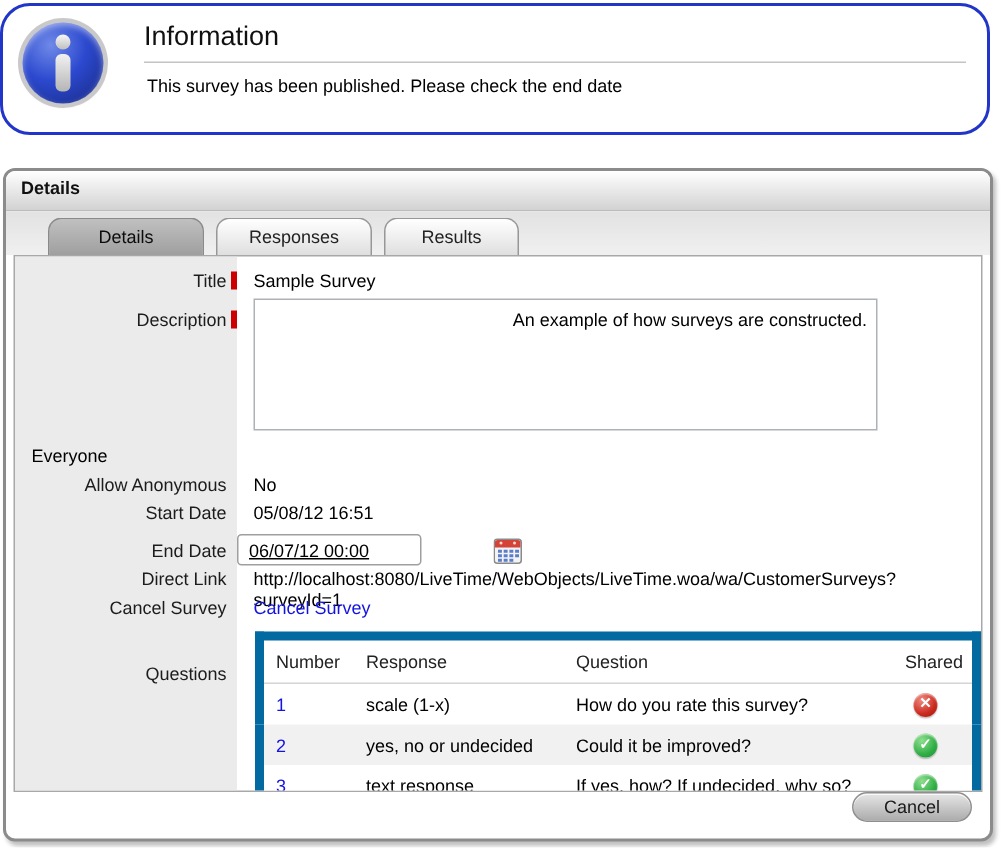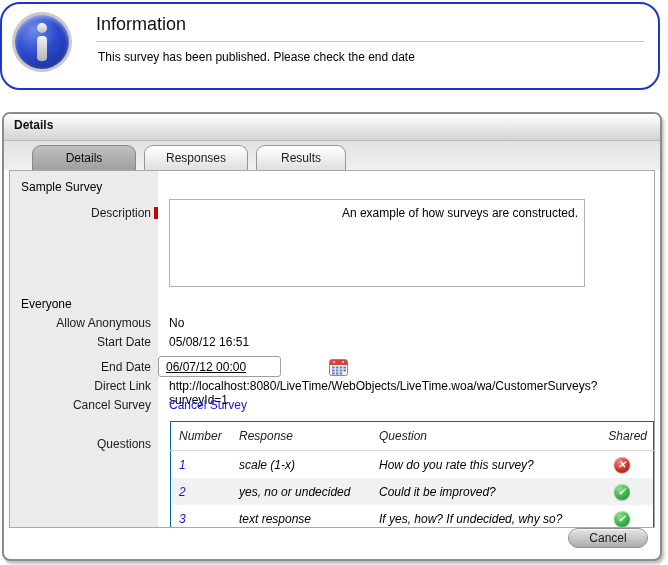--- a/index.html
+++ b/index.html
@@ -82,21 +82,21 @@
     font:12px "Liberation Sans",sans-serif;color:#000;outline:none;text-decoration:underline;
   }
   .cal-btn{margin-left:48px;background:none;border:none;padding:0;cursor:pointer;line-height:0}
   .r-q{padding-top:2px}
   .r-q .flabel{padding-top:4px}
   a.blue-link{color:#1414e0;text-decoration:none;cursor:pointer}
 
   
   .qtable{
     margin:2px 0 0 12px;border-collapse:collapse;width:485px;table-layout:fixed;
-    border:1px solid #0369a1;background:#fff;font-size:12px;font-style:italic;
+    border:6px solid #0369a1;background:#fff;font-size:12px;
   }
   .qtable th{
     font-weight:normal;color:#222;text-align:left;height:24px;
     padding:2px 6px;border-bottom:1px solid #d4d4d4;
   }
   .qtable th.c-num{width:48px;padding-left:8px}
   .qtable th.c-resp{width:128px}
   .qtable th.c-shared{width:50px;text-align:right}
   .qtable td{height:23px;padding:2px 6px;color:#000}
   .qtable td.c-num{padding-left:8px}
@@ -140,20 +140,23 @@
   <div class="tabstrip">
     <div class="tab active">Details</div>
     <div class="tab">Responses</div>
     <div class="tab results">Results</div>
   </div>
 
   <div class="content">
     <div class="labelbg"></div>
 
     <div class="frow r-title">
+      <div class="flabel haspip">
+        <span>Title</span><span class="req"></span>
+      </div>
       <div class="fval">Sample Survey</div>
     </div>
 
     <div class="frow r-desc">
       <div class="flabel haspip">
         <span>Description</span><span class="req"></span>
       </div>
       <textarea spellcheck="false" style="">An example of how surveys are constructed.</textarea>
     </div>
 

